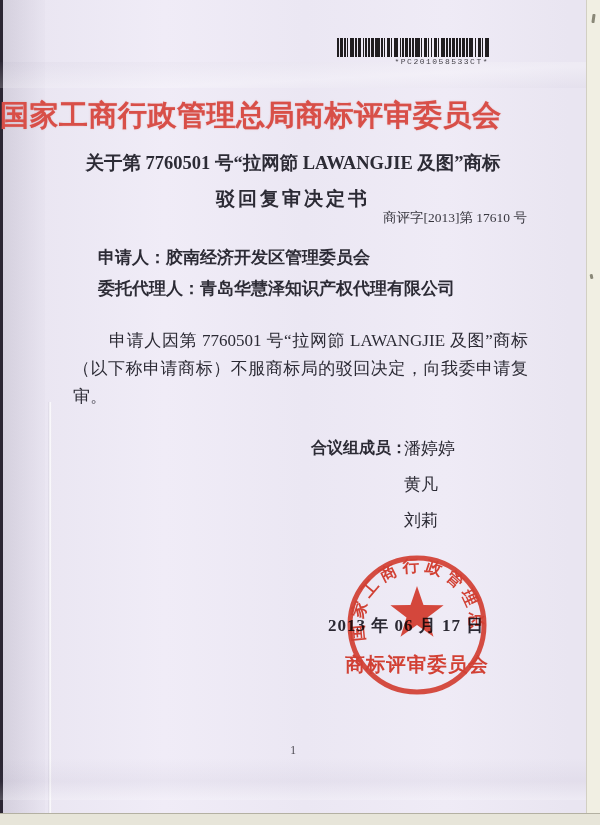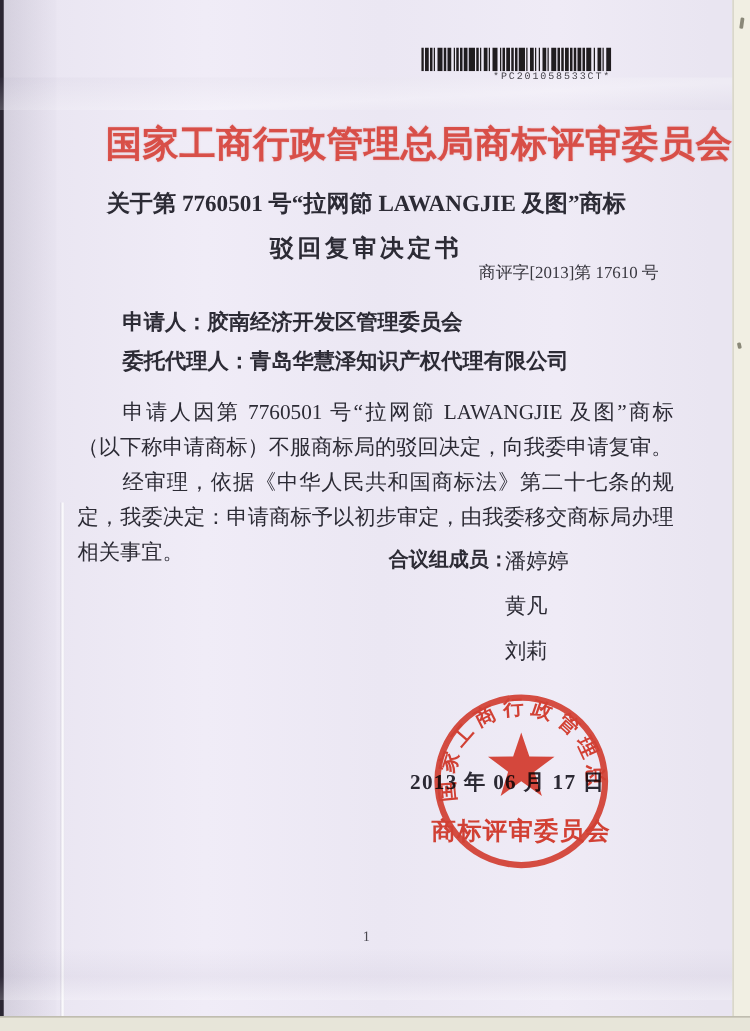--- a/index.html
+++ b/index.html
@@ -38,21 +38,21 @@
   
   .barcode-block{position:absolute;left:337px;top:38px;width:152px;}
   .barcode-bars{display:flex;height:19px;overflow:hidden;align-items:stretch;}
   .barcode-bars .bar{flex:none;background:#201d20;margin-right:1.3px;}
   .barcode-text{
     margin-top:0px;text-align:right;font-family:"Liberation Mono","DejaVu Sans Mono",monospace;
     font-size:8px;letter-spacing:1.5px;color:#45434a;
   }
   
   .org-title{
-    position:absolute;left:0;top:96px;width:586px;text-align:right;
+    position:absolute;left:0;top:96px;width:586px;text-align:left;
     font-size:29px;font-weight:bold;color:#d84f48;letter-spacing:0.5px;
     text-shadow:0 0 1.2px rgba(216,79,72,0.55);white-space:nowrap;
   }
   .subject1{
     position:absolute;left:0;top:150px;width:586px;text-align:center;
     font-size:18.5px;font-weight:bold;white-space:nowrap;
   }
   .subject2{
     position:absolute;left:0;top:186px;width:586px;text-align:center;
     font-size:19px;font-weight:bold;letter-spacing:3px;
@@ -62,21 +62,21 @@
     font-size:13.5px;color:#38373f;
   }
   
   .party-line{position:absolute;left:62px;width:476px;font-size:17px;font-weight:bold;white-space:nowrap;}
   .applicant{top:246px;padding-left:36px;}
   .agent{top:277px;padding-left:36px;}
   .paragraphs{
     position:absolute;left:62px;top:316px;width:477px;
     font-size:17px;line-height:28px;text-align:justify;
   }
-  .paragraphs p{margin:0;text-indent:36px;}
+  .paragraphs p{margin:11px;text-indent:36px;}
   
   .panel-label{position:absolute;left:311px;top:438px;font-size:16px;font-weight:bold;white-space:nowrap;}
   .panel-name{position:absolute;left:404px;font-size:17px;white-space:nowrap;}
   .panel-name.n0{top:437px;}
   .panel-name.n1{top:473px;}
   .panel-name.n2{top:509px;}
   .cc-line{position:absolute;left:62px;top:524px;font-size:17px;white-space:nowrap;}
   
   .seal{position:absolute;left:332px;top:554px;width:170px;height:170px;
     mix-blend-mode:multiply;opacity:0.93;}
@@ -154,21 +154,20 @@
   <div class="subject1">关于第 7760501 号“拉网節 LAWANGJIE 及图”商标</div>
   <div class="subject2">驳回复审决定书</div>
 
   <div class="case-number">商评字[2013]第 17610 号</div>
 
   <div class="party-line agent">委托代理人：青岛华慧泽知识产权代理有限公司</div>
   <div class="party-line applicant">申请人：胶南经济开发区管理委员会</div>
 
   <div class="paragraphs">
     <p>申请人因第 7760501 号“拉网節 LAWANGJIE 及图”商标（以下称申请商标）不服商标局的驳回决定，向我委申请复审。</p>
-    <p>经审理，依据《中华人民共和国商标法》第二十七条的规定，我委决定：申请商标予以初步审定，由我委移交商标局办理相关事宜。</p>
   </div>
 
   <div class="panel-label">合议组成员：</div>
   <div class="panel-name n0">潘婷婷</div>
   <div class="panel-name n1">黄凡</div>
   <div class="panel-name n2">刘莉</div>
 
 
   <svg class="seal" viewBox="0 0 170 170" xmlns="http://www.w3.org/2000/svg">
     <circle cx="85" cy="71" r="67" fill="none" stroke="#e03524" stroke-width="5" opacity="0.92"></circle>

